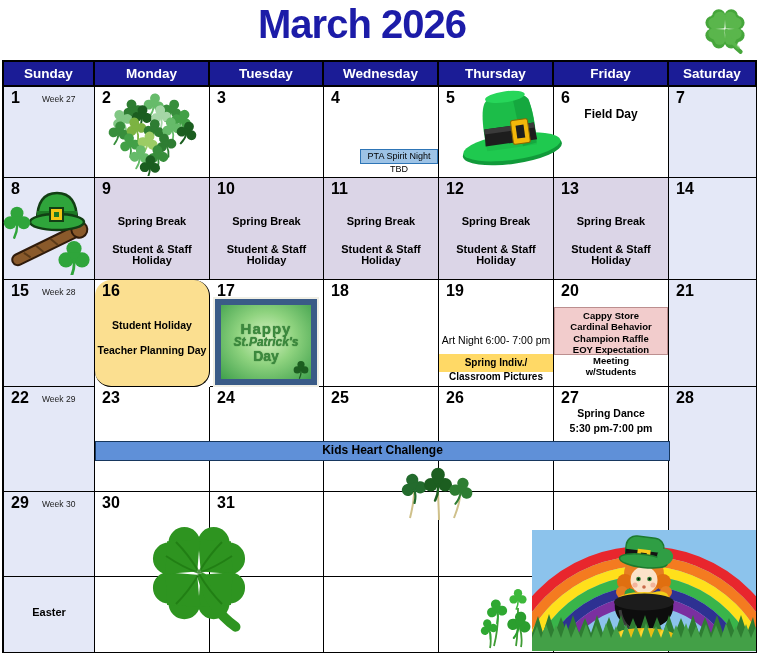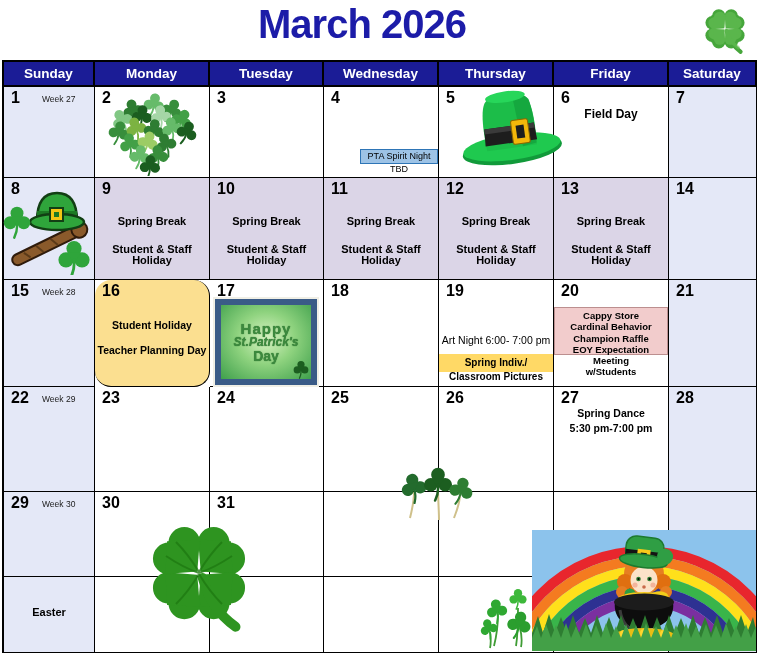--- a/index.html
+++ b/index.html
@@ -248,20 +248,21 @@
   <div class="cell wknd">
     <div class="ev" style="top:30px;">Easter</div>
   </div>
   <div class="cell"></div>
   <div class="cell"></div>
   <div class="cell"></div>
   <div class="cell"></div>
   <div class="cell"></div>
   <div class="cell wknd"></div>
 
+  <div class="kids">Kids Heart Challenge</div>
 </div>
 
 <svg class="clip" style="left:698px;top:3px;" width="54" height="56" viewBox="0 0 54 56">
   <use href="#clover4" x="1" y="0" width="52" height="56" color="#46a63b"></use>
   <use href="#clover4" x="5" y="3" width="44" height="48" color="#6cc45a" opacity="0.55"></use>
 </svg>
 
 <svg class="clip" style="left:103px;top:88px;" width="102" height="88" viewBox="0 0 102 88">
   <g>
     <use href="#sham3" x="19" y="10" width="22" height="26" color="#2e7d32" transform="rotate(-15 30 22)"></use>

